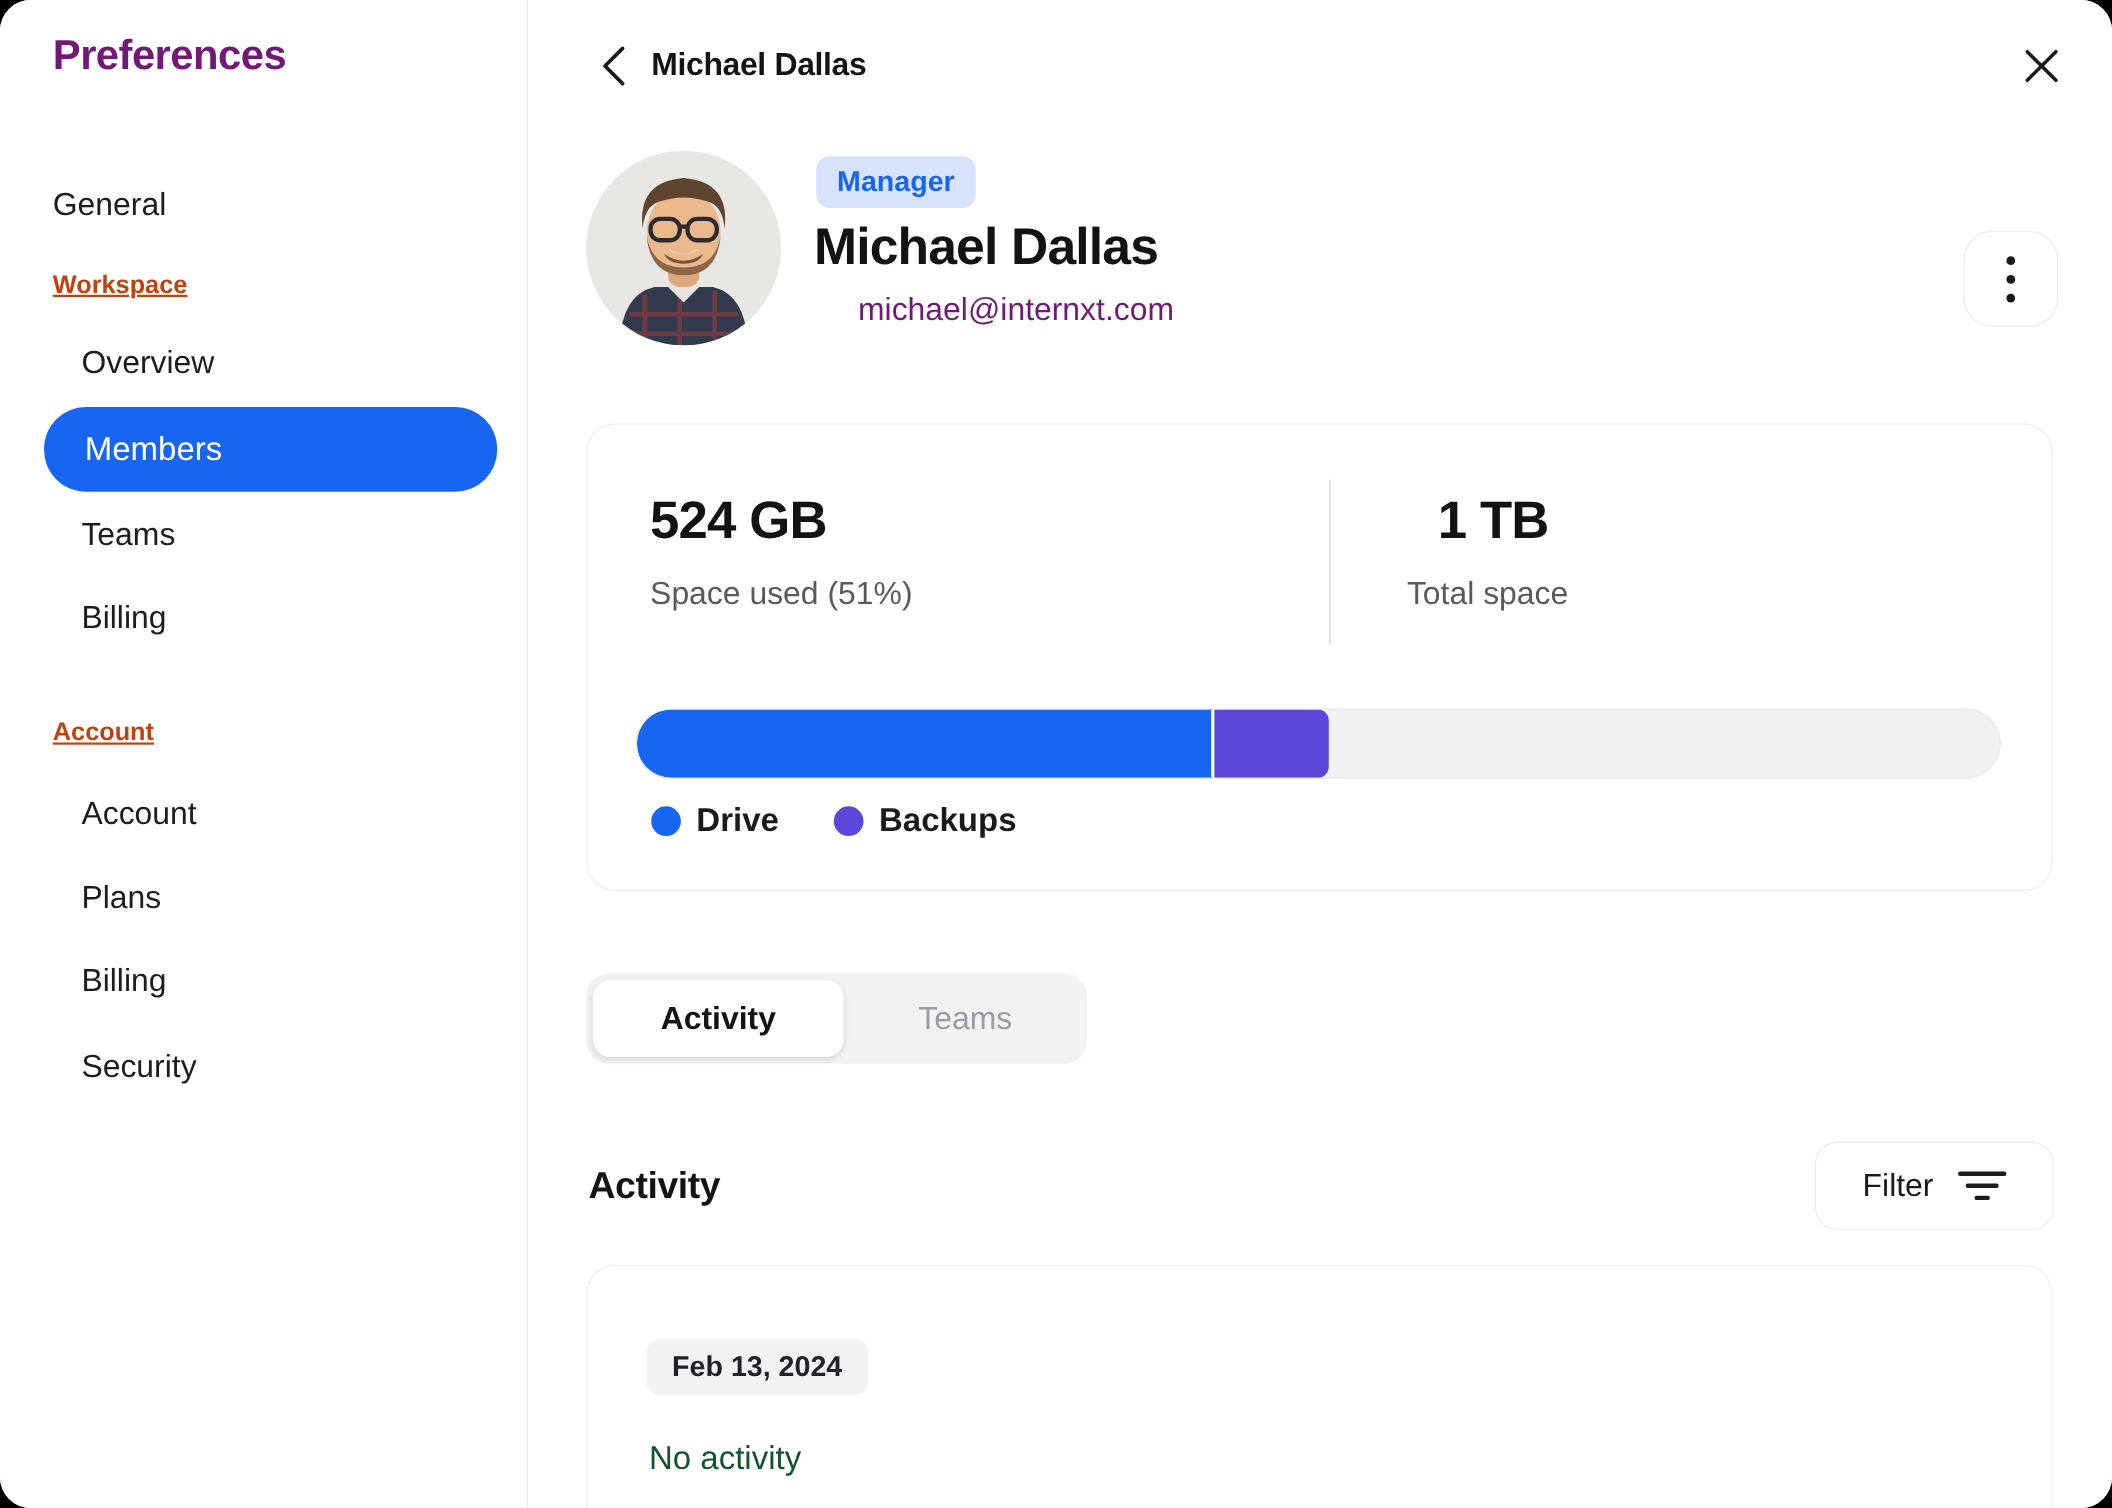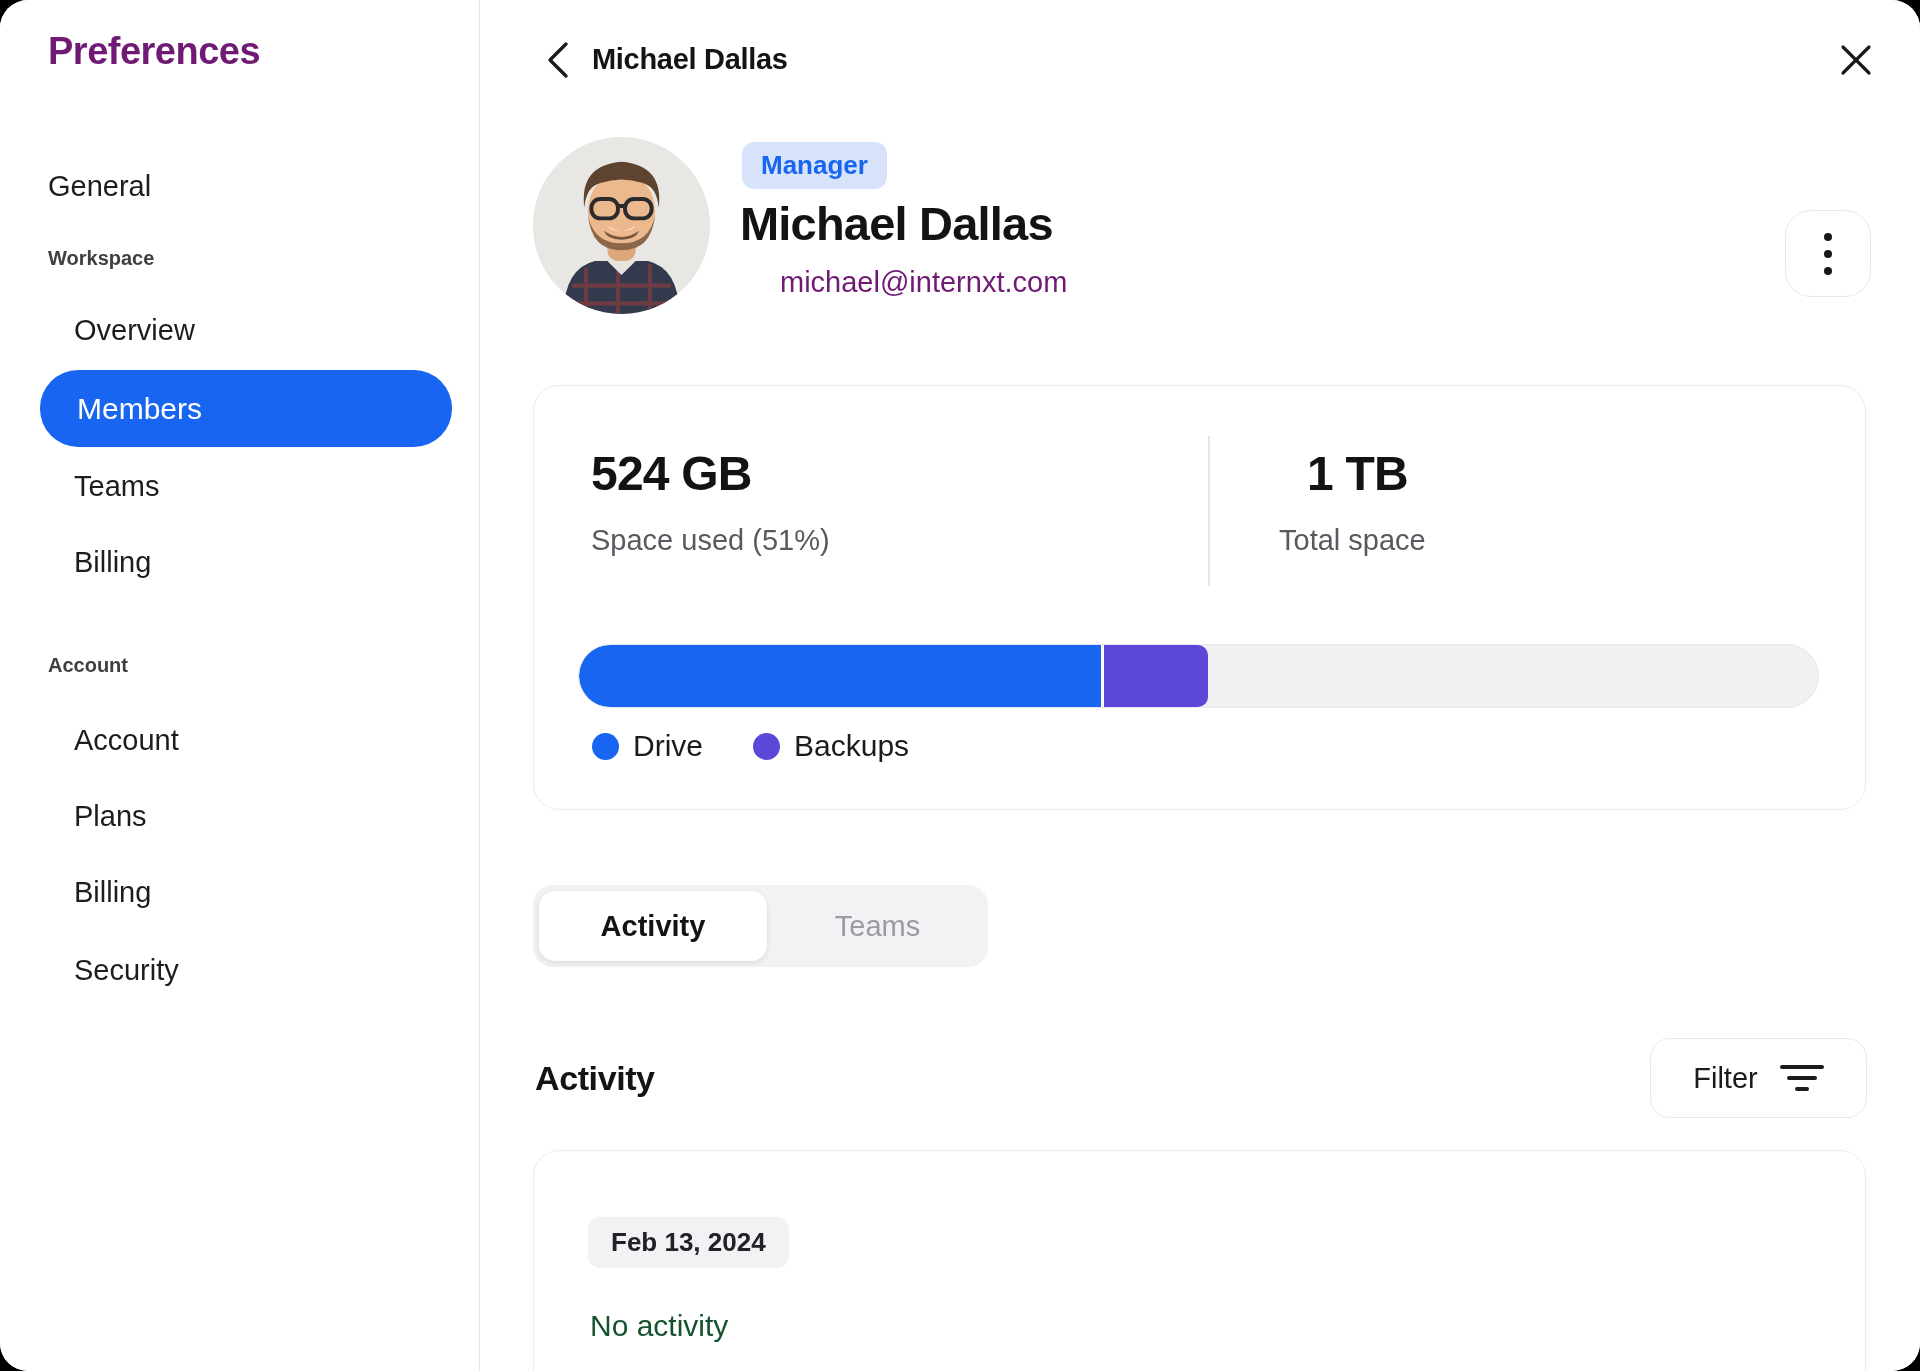--- a/index.html
+++ b/index.html
@@ -18,21 +18,21 @@
   }
   .prefs-title{
     position:absolute;left:48px;top:30px;font-size:38px;font-weight:700;
     letter-spacing:-0.5px;color:#701a75;
   }
   .nav-item{
     position:absolute;left:48px;height:40px;display:flex;align-items:center;
     font-size:29px;color:#1c1c21;cursor:default;white-space:nowrap;
   }
   .nav-item.sub{left:74px;}
-  .nav-header{font-weight:700;font-size:20px;color:#404040;}
+  .nav-header{font-weight:700;font-size:23px;color:#c2410c;text-decoration:underline;}
   .nav-pill{
     position:absolute;left:40px;top:370px;width:412px;height:77px;
     background:var(--primary,#1765f0);border-radius:38px;display:flex;align-items:center;
     padding-left:37px;box-sizing:border-box;font-size:30px;color:#fff;font-weight:500;
   }
   
   .main{position:absolute;left:480px;top:0;right:0;bottom:0;background:#fff;}
   .back-btn{
     position:absolute;left:56px;top:38px;width:44px;height:44px;display:flex;
     align-items:center;justify-content:center;cursor:pointer;
@@ -89,21 +89,21 @@
   }
   .seg-drive{
     height:100%;background:var(--primary,#1765f0);
     border-radius:32px 0 0 32px;border-right:3px solid #fff;box-sizing:border-box;
   }
   .seg-backups{
     height:100%;background:var(--backups,#5b48d9);border-radius:0 10px 10px 0;
   }
   .legend{
     position:absolute;left:58px;top:343px;display:flex;align-items:center;gap:14px;
-    font-size:30px;font-weight:400;color:#1b1b1f;
+    font-size:30px;font-weight:700;color:#1b1b1f;
   }
   .legend .dot{width:27px;height:27px;border-radius:50%;}
   .legend .gap{width:22px;}
   
   .tabs{
     position:absolute;left:53px;top:885px;width:455px;height:82px;border-radius:20px;
     background:#f2f2f5;display:flex;align-items:center;padding:0;box-sizing:border-box;
   }
   .tab{
     height:70px;border-radius:16px;display:flex;align-items:center;justify-content:center;

